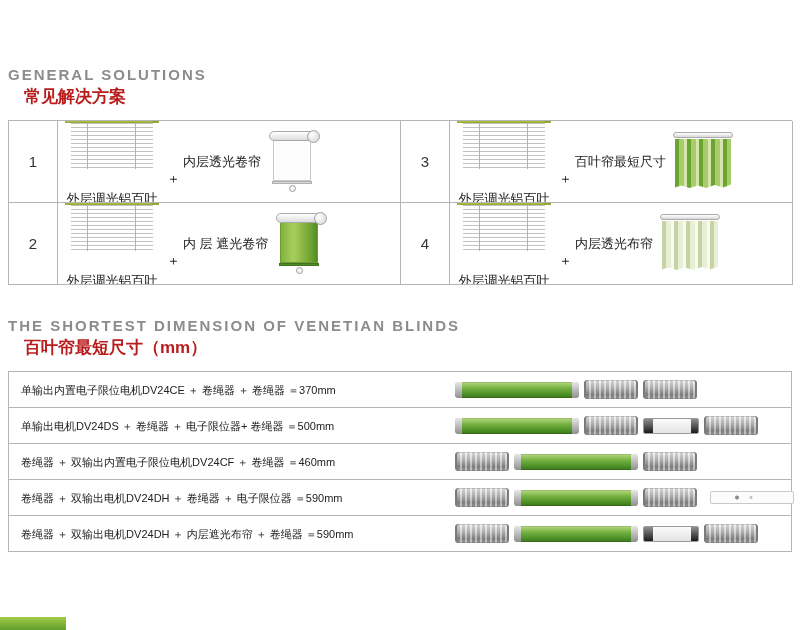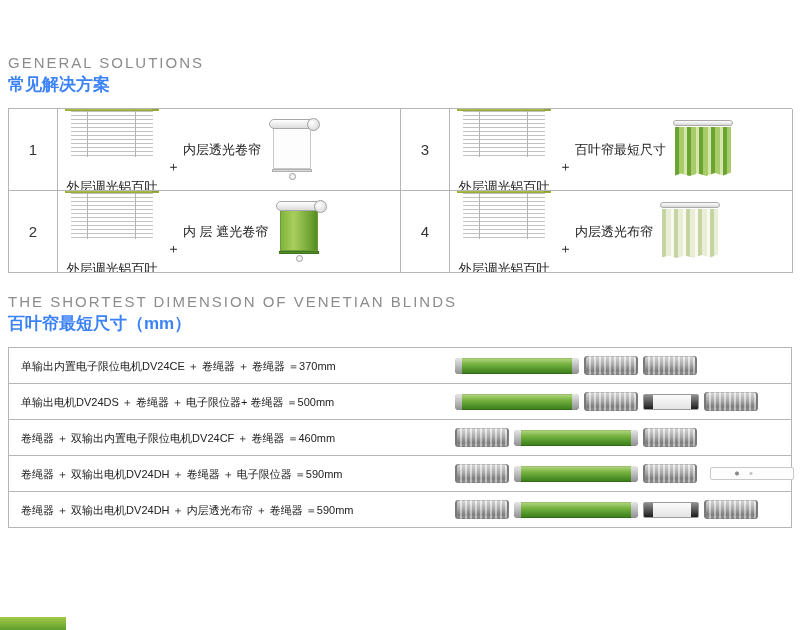--- a/index.html
+++ b/index.html
@@ -4,25 +4,25 @@
 <style>
   html,body{margin:0;padding:0;}
   body{
     width:800px;height:630px;background:#ffffff;position:relative;overflow:hidden;
     font-family:"Liberation Sans","DejaVu Sans",sans-serif;color:#1a1a1a;
   }
   .page{position:absolute;inset:0;}
 
   
   .en-title{
-    margin:0 0 2px 8px;font-size:15px;letter-spacing:2px;color:#8c8c8c;
-    font-weight:400;
+    margin:12px 0 2px 8px;font-size:15px;letter-spacing:2px;color:#8c8c8c;
+    font-weight:700;
   }
   .zh-title{
-    margin:0 0 0 8px;font-size:17px;font-weight:bold;color:#3b82f6;
+    margin:0 0 0 24px;font-size:17px;font-weight:bold;color:#b91c1c;
   }
   .sec1{padding-top:54px;}
   .sec2{padding-top:20px;}
 
   
   .solutions-table{
     margin:12px 8px 0 8px;width:784px;box-sizing:border-box;
     display:grid;grid-template-columns:49px 343px 49px 343px;grid-auto-rows:82px;
     border-top:1px solid #b5b5b5;border-left:1px solid #b5b5b5;
   }
@@ -281,21 +281,21 @@
     <div class="dim-row">
       <div class="dim-label">卷绳器 ＋ 双输出电机DV24DH ＋ 卷绳器 ＋ 电子限位器 ＝590mm</div>
       <div class="dim-parts">
           <span class="part winder"></span>
           <span class="part motor"></span>
           <span class="part winder"></span>
           <span class="part elimit"></span>
         </div>
     </div>
     <div class="dim-row">
-      <div class="dim-label">卷绳器 ＋ 双输出电机DV24DH ＋ 内层透光布帘 ＋ 卷绳器 ＝590mm</div>
+      <div class="dim-label">卷绳器 ＋ 双输出电机DV24DH ＋ 内层遮光布帘 ＋ 卷绳器 ＝590mm</div>
       <div class="dim-parts">
           <span class="part winder"></span>
           <span class="part motor"></span>
           <span class="part mlimit"></span>
           <span class="part winder"></span>
         </div>
     </div>
   </div>
 
   <div class="footer-accent"></div>

